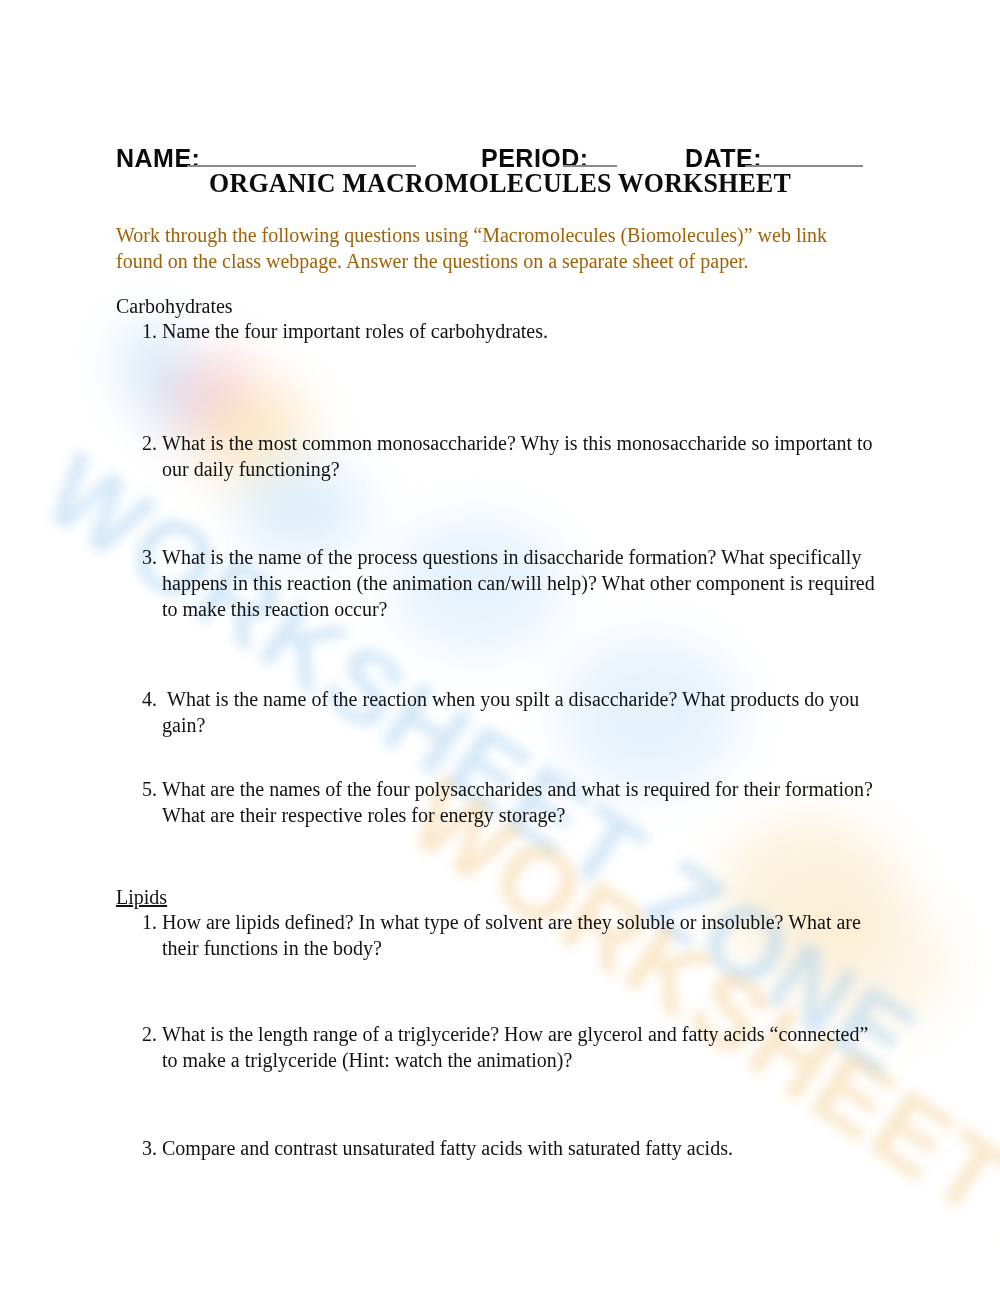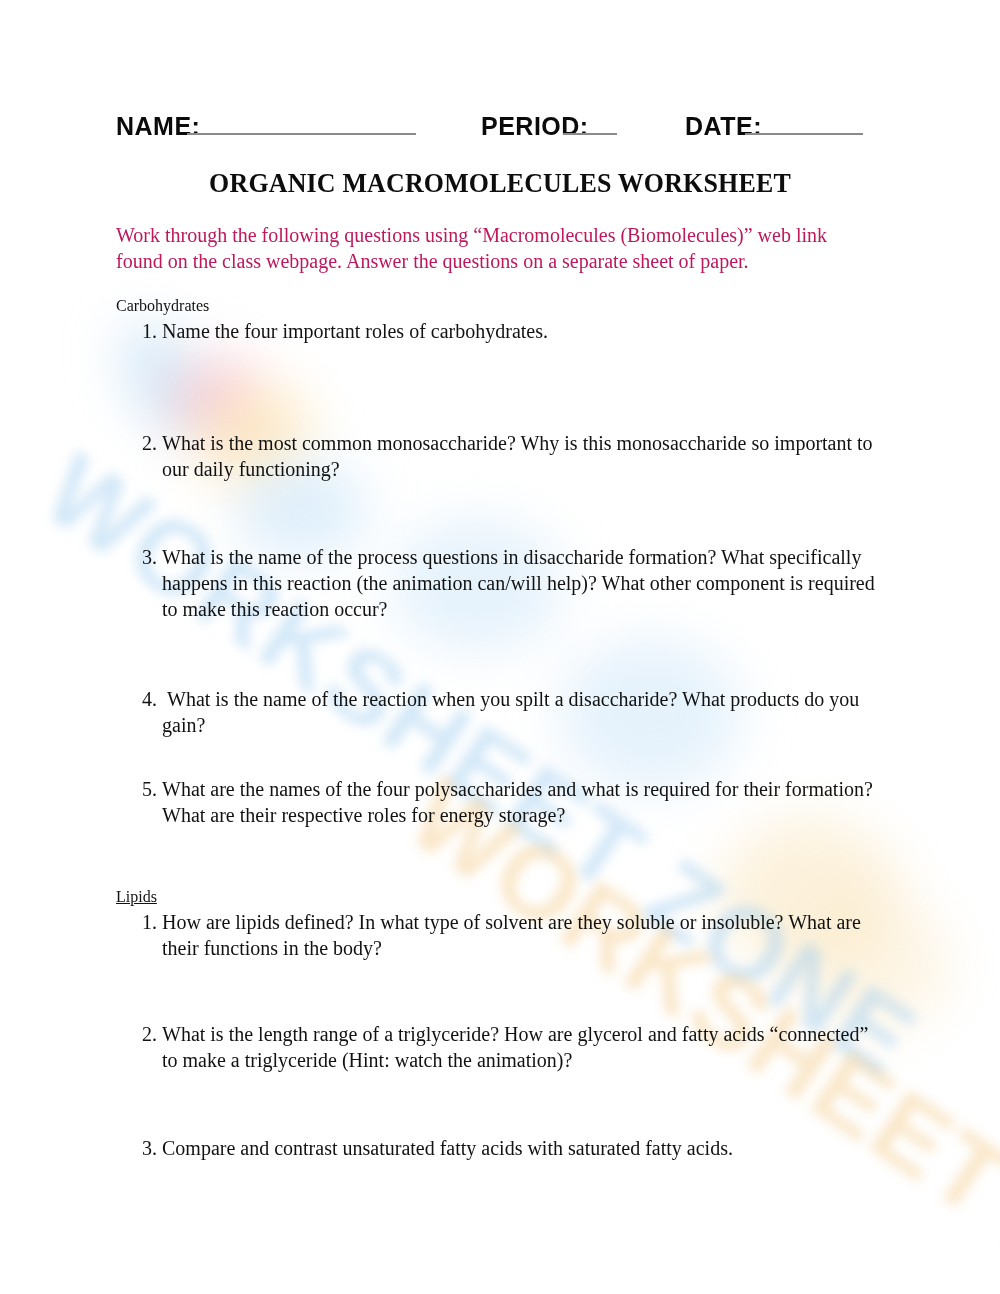--- a/index.html
+++ b/index.html
@@ -138,21 +138,21 @@
   .form-blank {
     display: inline-block;
     border-bottom: 2px solid #8a8a8a;
     height: 20px;
   }
   #name-field  { margin-right: 0; }
   #name-label-wrap { width: 68px; }
   #name-blank  { width: 229px; margin-left: 3px; }
 
   #period-field { margin-left: 65px; }
-  #period-label-wrap { width: 82px; }
+  #period-label-wrap { width: 82px; margin-top: 32px; }
   #period-blank { width: 54px; }
 
   #date-field { margin-left: 68px; justify-content: center; }
   #date-label-wrap { width: 60px; }
   #date-blank { width: 118px; }
 
   
   #doc-title {
     position: absolute;
     left: 0;
@@ -168,28 +168,28 @@
   }
 
   
   #intro {
     position: absolute;
     left: 116px;
     top: 222px;
     width: 762px;
     font-size: 20px;
     line-height: 26px;
-    color: #be185d;
+    color: #a16207;
   }
 
   
   .section-heading {
     position: absolute;
     left: 116px;
-    font-size: 16px;
+    font-size: 20px;
     line-height: 26px;
     font-weight: 400;
     color: #121212;
   }
   #heading-carbohydrates { top: 293px; }
   #heading-lipids        { top: 884px; text-decoration: underline; }
 
   
   .qlist {
     position: absolute;

